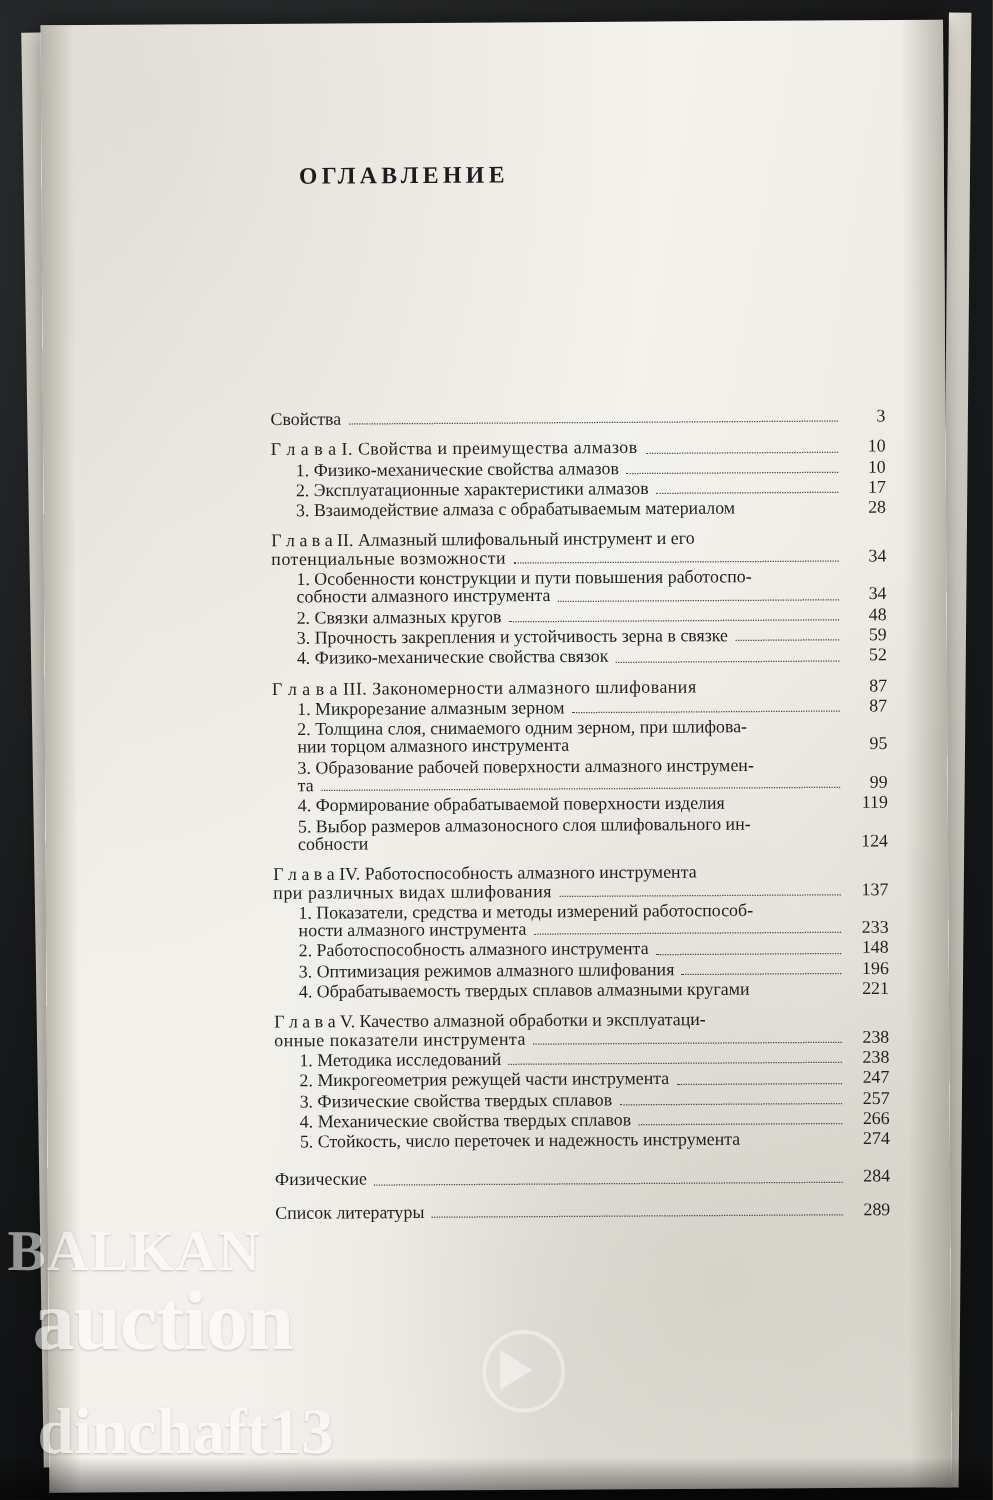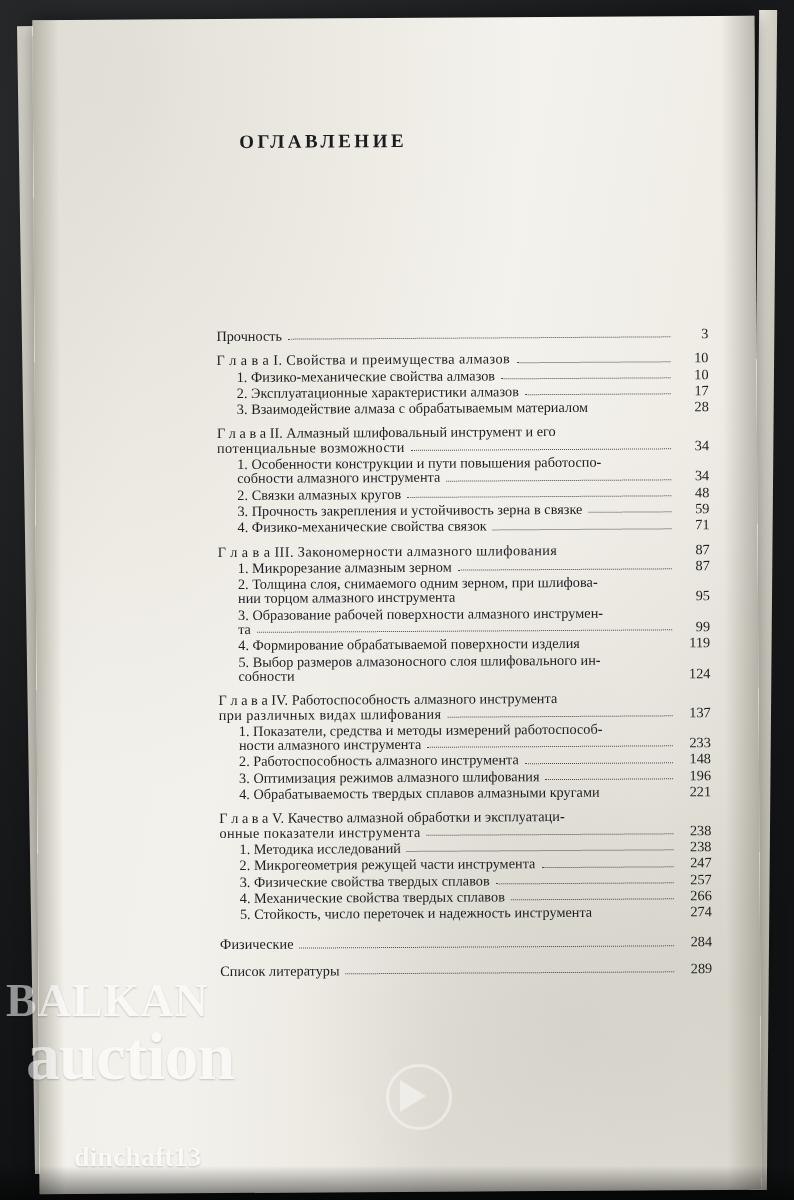--- a/index.html
+++ b/index.html
@@ -175,23 +175,22 @@
     left: 6px;
     bottom: 110px;
     font-size: 68px;
     letter-spacing: -1px;
     margin-left: 20px;
   }
   .wm-line3 {
     position: absolute;
     left: 30px;
     bottom: 28px;
-    font-size: 28px;
+    font-size: 52px;
     letter-spacing: 0px;
-    margin-left: 44px;
   }
   .wm-play {
     position: absolute;
     left: 400px;
     bottom: 86px;
     width: 0; height: 0;
     border-left: 26px solid rgba(255,255,255,.85);
     border-top: 16px solid transparent;
     border-bottom: 16px solid transparent;
   }
@@ -220,21 +219,21 @@
   <div class="edge-left"></div>
   <div class="edge-right"></div>
 
   <div class="page">
     <div class="texture"></div>
 
     <div class="content">
       <h1 class="heading">ОГЛАВЛЕНИЕ</h1>
       <div class="toc" id="toc">
           <div class="row">
-            <span class="txt">Прочность</span>
+            <span class="txt">Свойства</span>
             <span class="dots"></span>
             <span class="pg">3</span>
           </div>
           <div class="row chapter gap-top">
             <span class="txt">Г л а в а I. Свойства и преимущества алмазов</span>
             <span class="dots"></span>
             <span class="pg">10</span>
           </div>
           <div class="row indent">
             <span class="txt">1. Физико-механические свойства алмазов</span>
@@ -273,21 +272,21 @@
             <span class="pg">48</span>
           </div>
           <div class="row indent">
             <span class="txt">3. Прочность закрепления и устойчивость зерна в связке</span>
             <span class="dots"></span>
             <span class="pg">59</span>
           </div>
           <div class="row indent">
             <span class="txt">4. Физико-механические свойства связок</span>
             <span class="dots"></span>
-            <span class="pg">71</span>
+            <span class="pg">52</span>
           </div>
           <div class="row chapter gap-top-lg">
             <span class="txt">Г л а в а  III.  Закономерности  алмазного  шлифования</span>
             <span class="dots" style="border-bottom: none;"></span>
             <span class="pg">87</span>
           </div>
           <div class="row indent">
             <span class="txt">1. Микрорезание алмазным зерном</span>
             <span class="dots"></span>
             <span class="pg">87</span>

